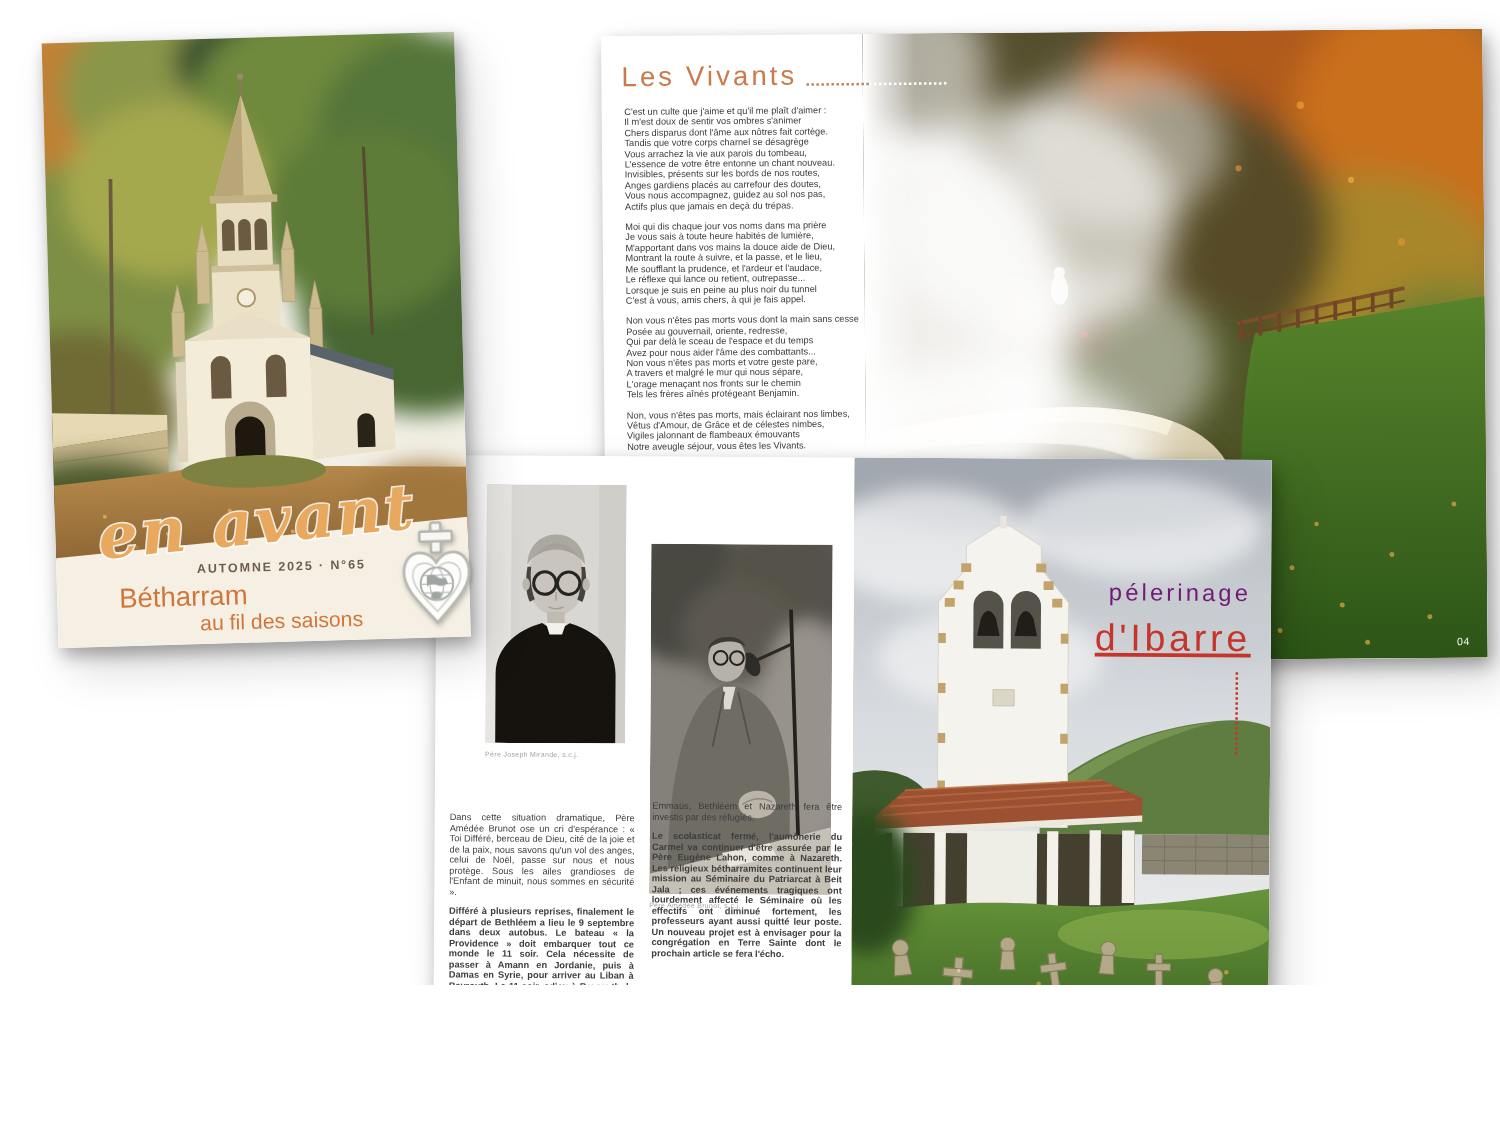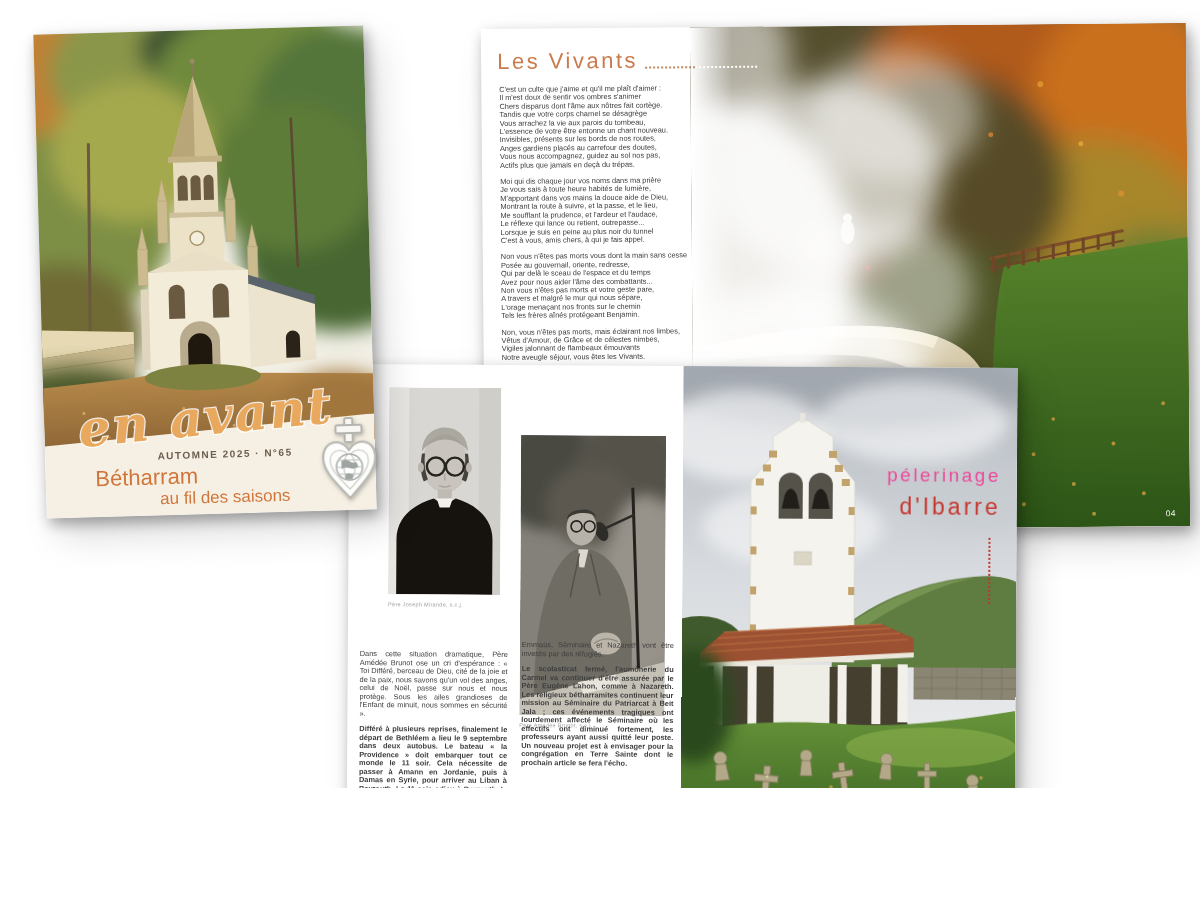--- a/index.html
+++ b/index.html
@@ -29,22 +29,22 @@
   #cap1{left:40px;top:237px;width:112px;}
   #cap2{left:172px;top:357px;width:145px;}
   .col{position:absolute;font-size:7.4px;line-height:8.5px;text-align:justify;color:#3e3e3e;}
   .col p{margin:0 0 7px 0;}
   .col p:last-child{margin-bottom:0;font-weight:bold;}
   #col1{left:12px;top:286px;width:148px;}
   #col2{left:174px;top:276px;width:152px;}
   #pn10{left:9px;bottom:10px;color:#8f8f8f;}
   .church-photo{position:absolute;left:334px;top:0;width:334px;height:502px;overflow:hidden;}
   .headline{position:absolute;right:16px;top:98px;text-align:right;z-index:3;}
-  .headline .h1{font-size:19px;letter-spacing:2.5px;color:#ec4899;line-height:1.1;}
-  .headline .h2{font-size:23px;letter-spacing:3px;color:#c5352c;line-height:1.1;margin-top:8px;}
+  .headline .h1{font-size:19px;letter-spacing:2.5px;color:#701a75;line-height:1.1;}
+  .headline .h2{font-size:30px;letter-spacing:3px;color:#c5352c;line-height:1.1;margin-top:8px;text-decoration:underline;}
   .red-dotted{position:absolute;right:26px;top:170px;height:66px;width:0;
               border-left:2px dotted #c5352c;z-index:3;}
   
   #cover{left:40px;top:30px;width:330px;height:484px;transform:rotate(-1.6deg);z-index:3;}
   .cover-photo{position:absolute;left:0;top:0;width:330px;height:414px;overflow:hidden;}
   .band{position:absolute;left:0;right:0;bottom:0;height:96px;background:#f6f0e4;
         clip-path:polygon(0 24px,100% 0,100% 100%,0 100%);}
   .script{position:absolute;left:24px;top:350px;width:296px;height:76px;z-index:4;}
   .issue-line{position:absolute;left:75px;top:419px;width:210px;text-align:center;z-index:4;
               font-size:10px;font-weight:bold;letter-spacing:1.5px;color:#6b5e4e;}
@@ -264,21 +264,21 @@
         <path d="M74,208 q12,-8 24,-2" stroke="#8f897e" stroke-width="1.2" fill="none"></path>
       </svg>
     </div>
     <div class="caption" id="cap2">Père Amédée Brunot, s.c.j.</div>
 
     <div class="col" id="col1">
         <p>Dans cette situation dramatique, Père Amédée Brunot ose un cri d'espérance : « Toi Différé, berceau de Dieu, cité de la joie et de la paix, nous savons qu'un vol des anges, celui de Noël, passe sur nous et nous protège. Sous les ailes grandioses de l'Enfant de minuit, nous sommes en sécurité ».</p>
         <p>Différé à plusieurs reprises, finalement le départ de Bethléem a lieu le 9 septembre dans deux autobus. Le bateau « la Providence » doit embarquer tout ce monde le 11 soir. Cela nécessite de passer à Amann en Jordanie, puis à Damas en Syrie, pour arriver au Liban à Beyrouth. Le 11 soir, adieu à Beyrouth, la première escale est à Alexandrie en Égypte. Puis Marseille le 25 septembre. Les 9 nouveaux prêtres sont dirigés vers Bétharram où ils recevront leur affectation.</p>
       </div>
     <div class="col" id="col2">
-        <p>Emmaüs, Séminaire et Nazareth vont être investis par des réfugiés.</p>
+        <p>Emmaüs, Bethléem et Nazareth fera être investis par des réfugiés.</p>
         <p>Le scolasticat fermé, l'aumônerie du Carmel va continuer d'être assurée par le Père Eugène Lahon, comme à Nazareth. Les religieux bétharramites continuent leur mission au Séminaire du Patriarcat à Beit Jala ; ces événements tragiques ont lourdement affecté le Séminaire où les effectifs ont diminué fortement, les professeurs ayant aussi quitté leur poste. Un nouveau projet est à envisager pour la congrégation en Terre Sainte dont le prochain article se fera l'écho.</p>
       </div>
 
     <div class="church-photo">
       <svg width="334" height="502" viewBox="0 0 334 502" preserveAspectRatio="none">
         <defs>
           <linearGradient id="skyG" x1="0" y1="0" x2="0" y2="1">
             <stop offset="0" stop-color="#b2b8bf"></stop>
               <stop offset=".55" stop-color="#d8dbdf"></stop>
               <stop offset="1" stop-color="#e9ebec"></stop>

